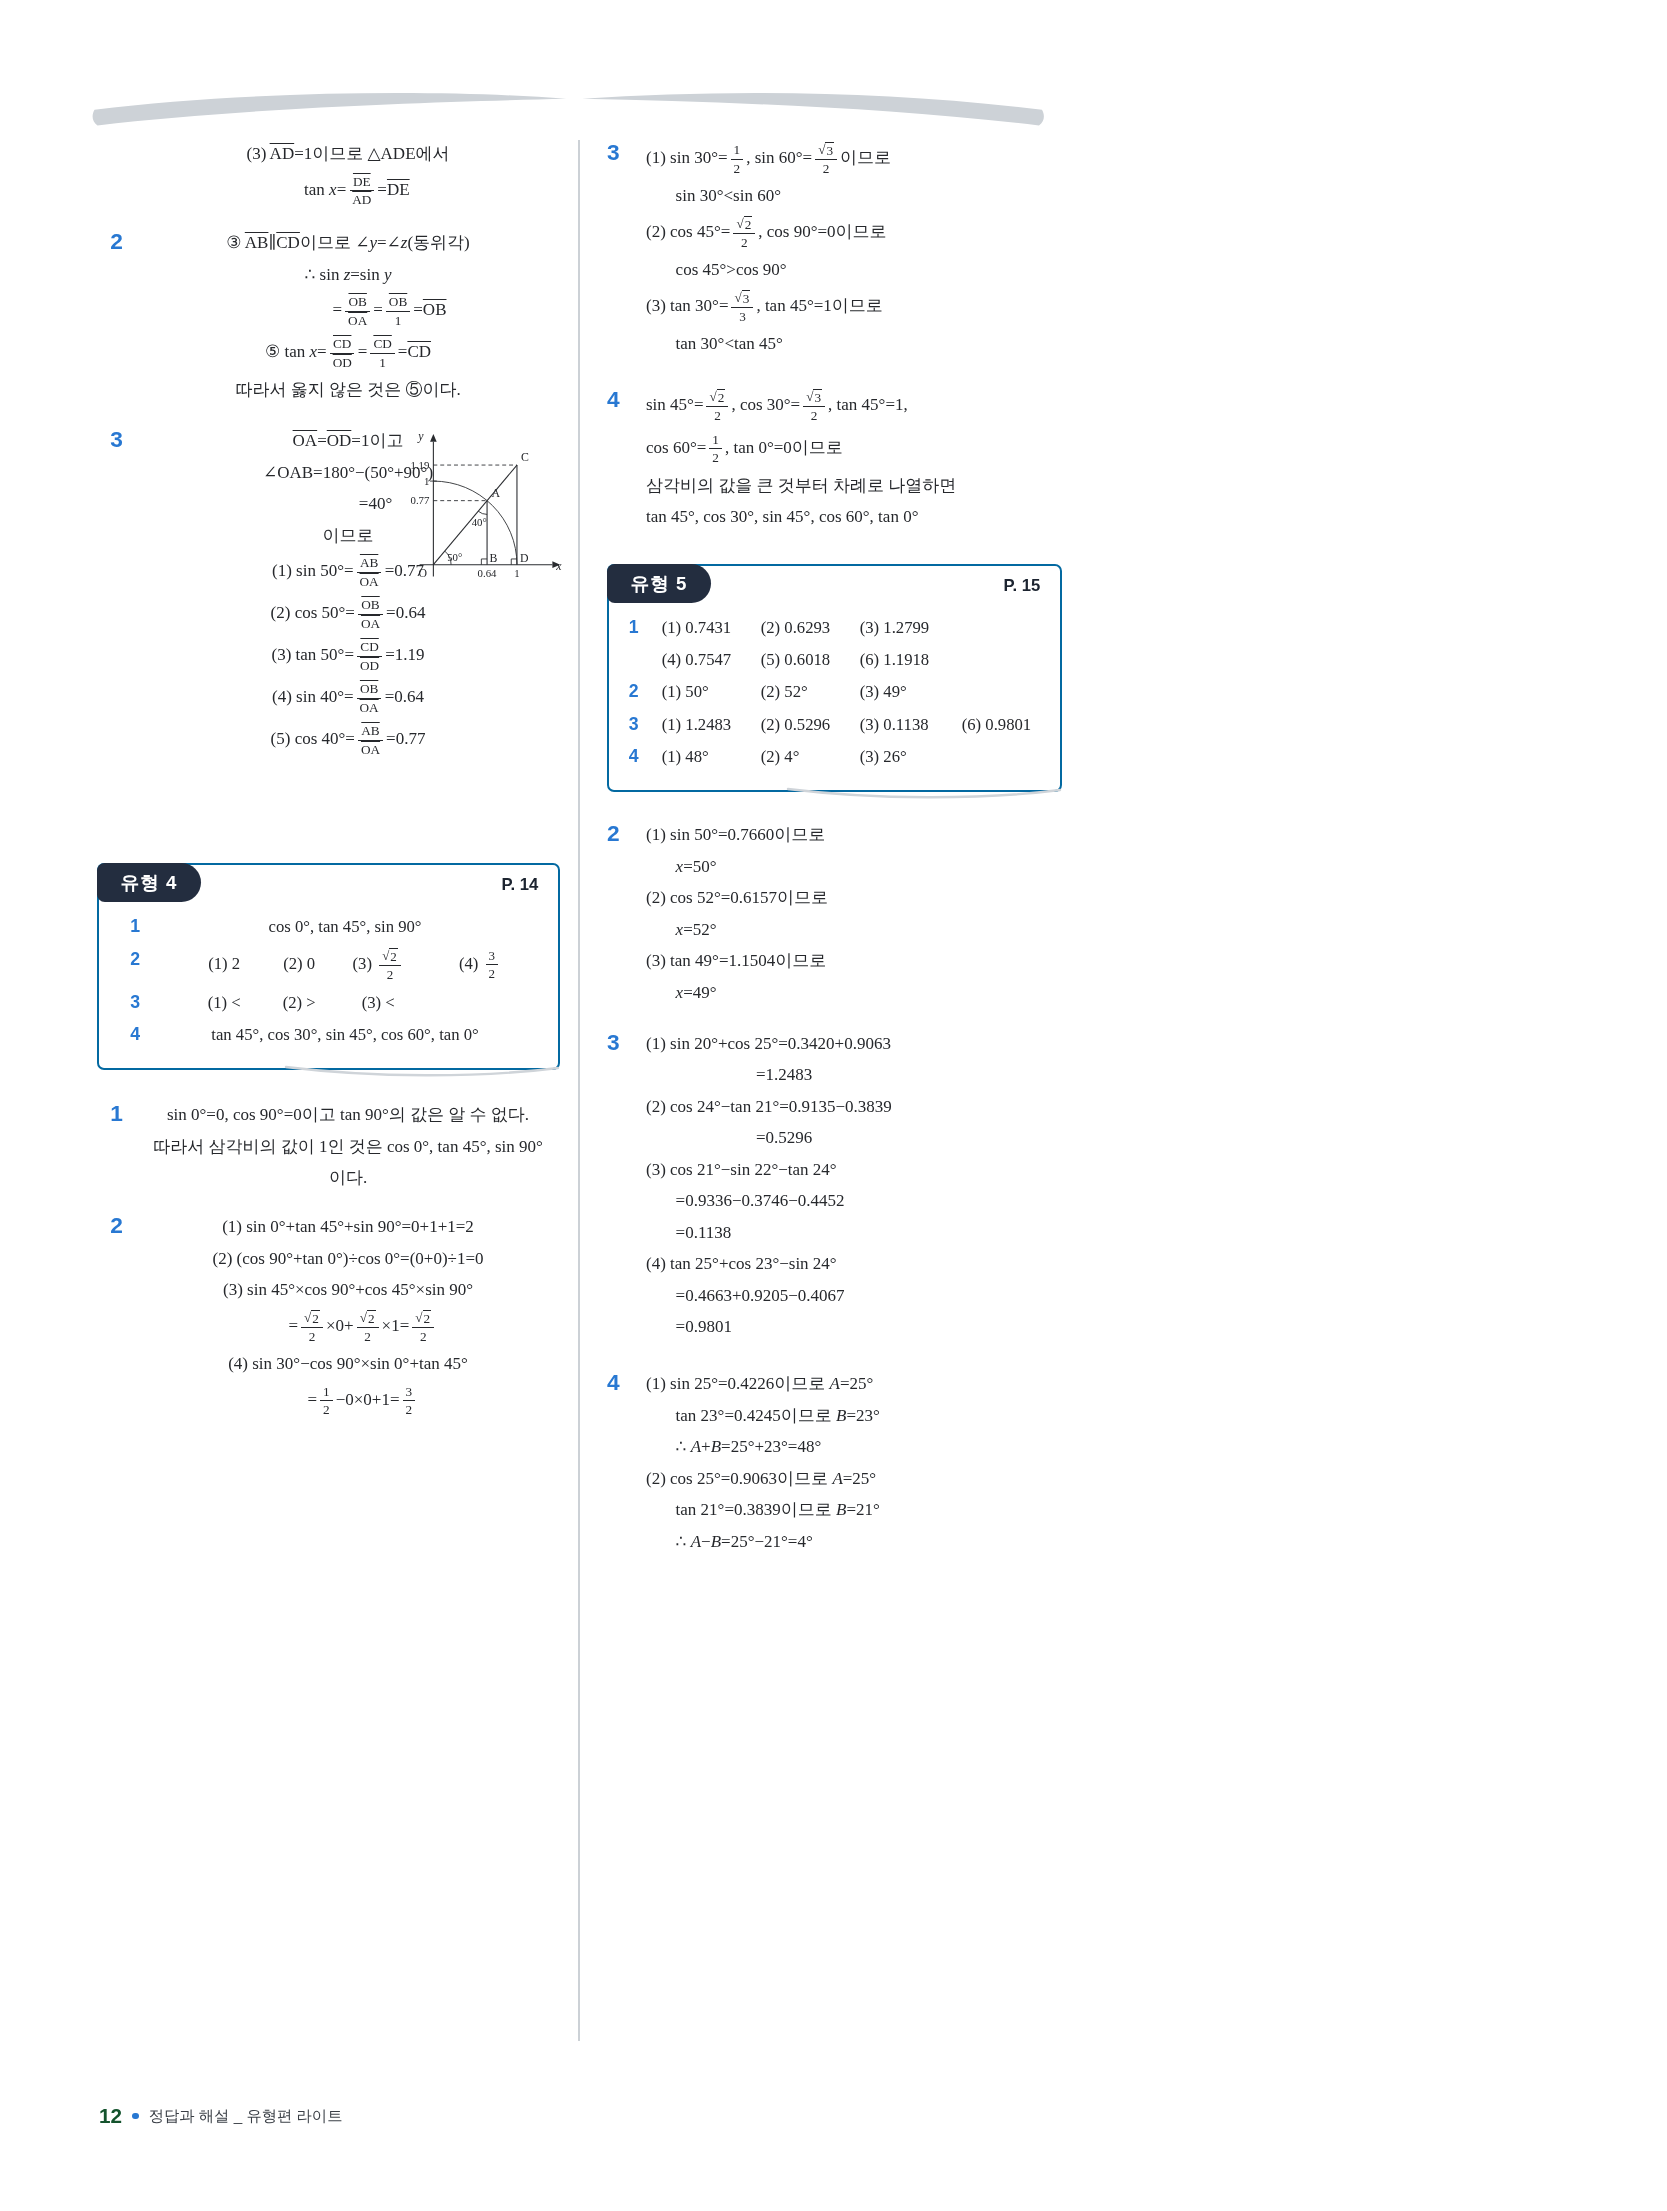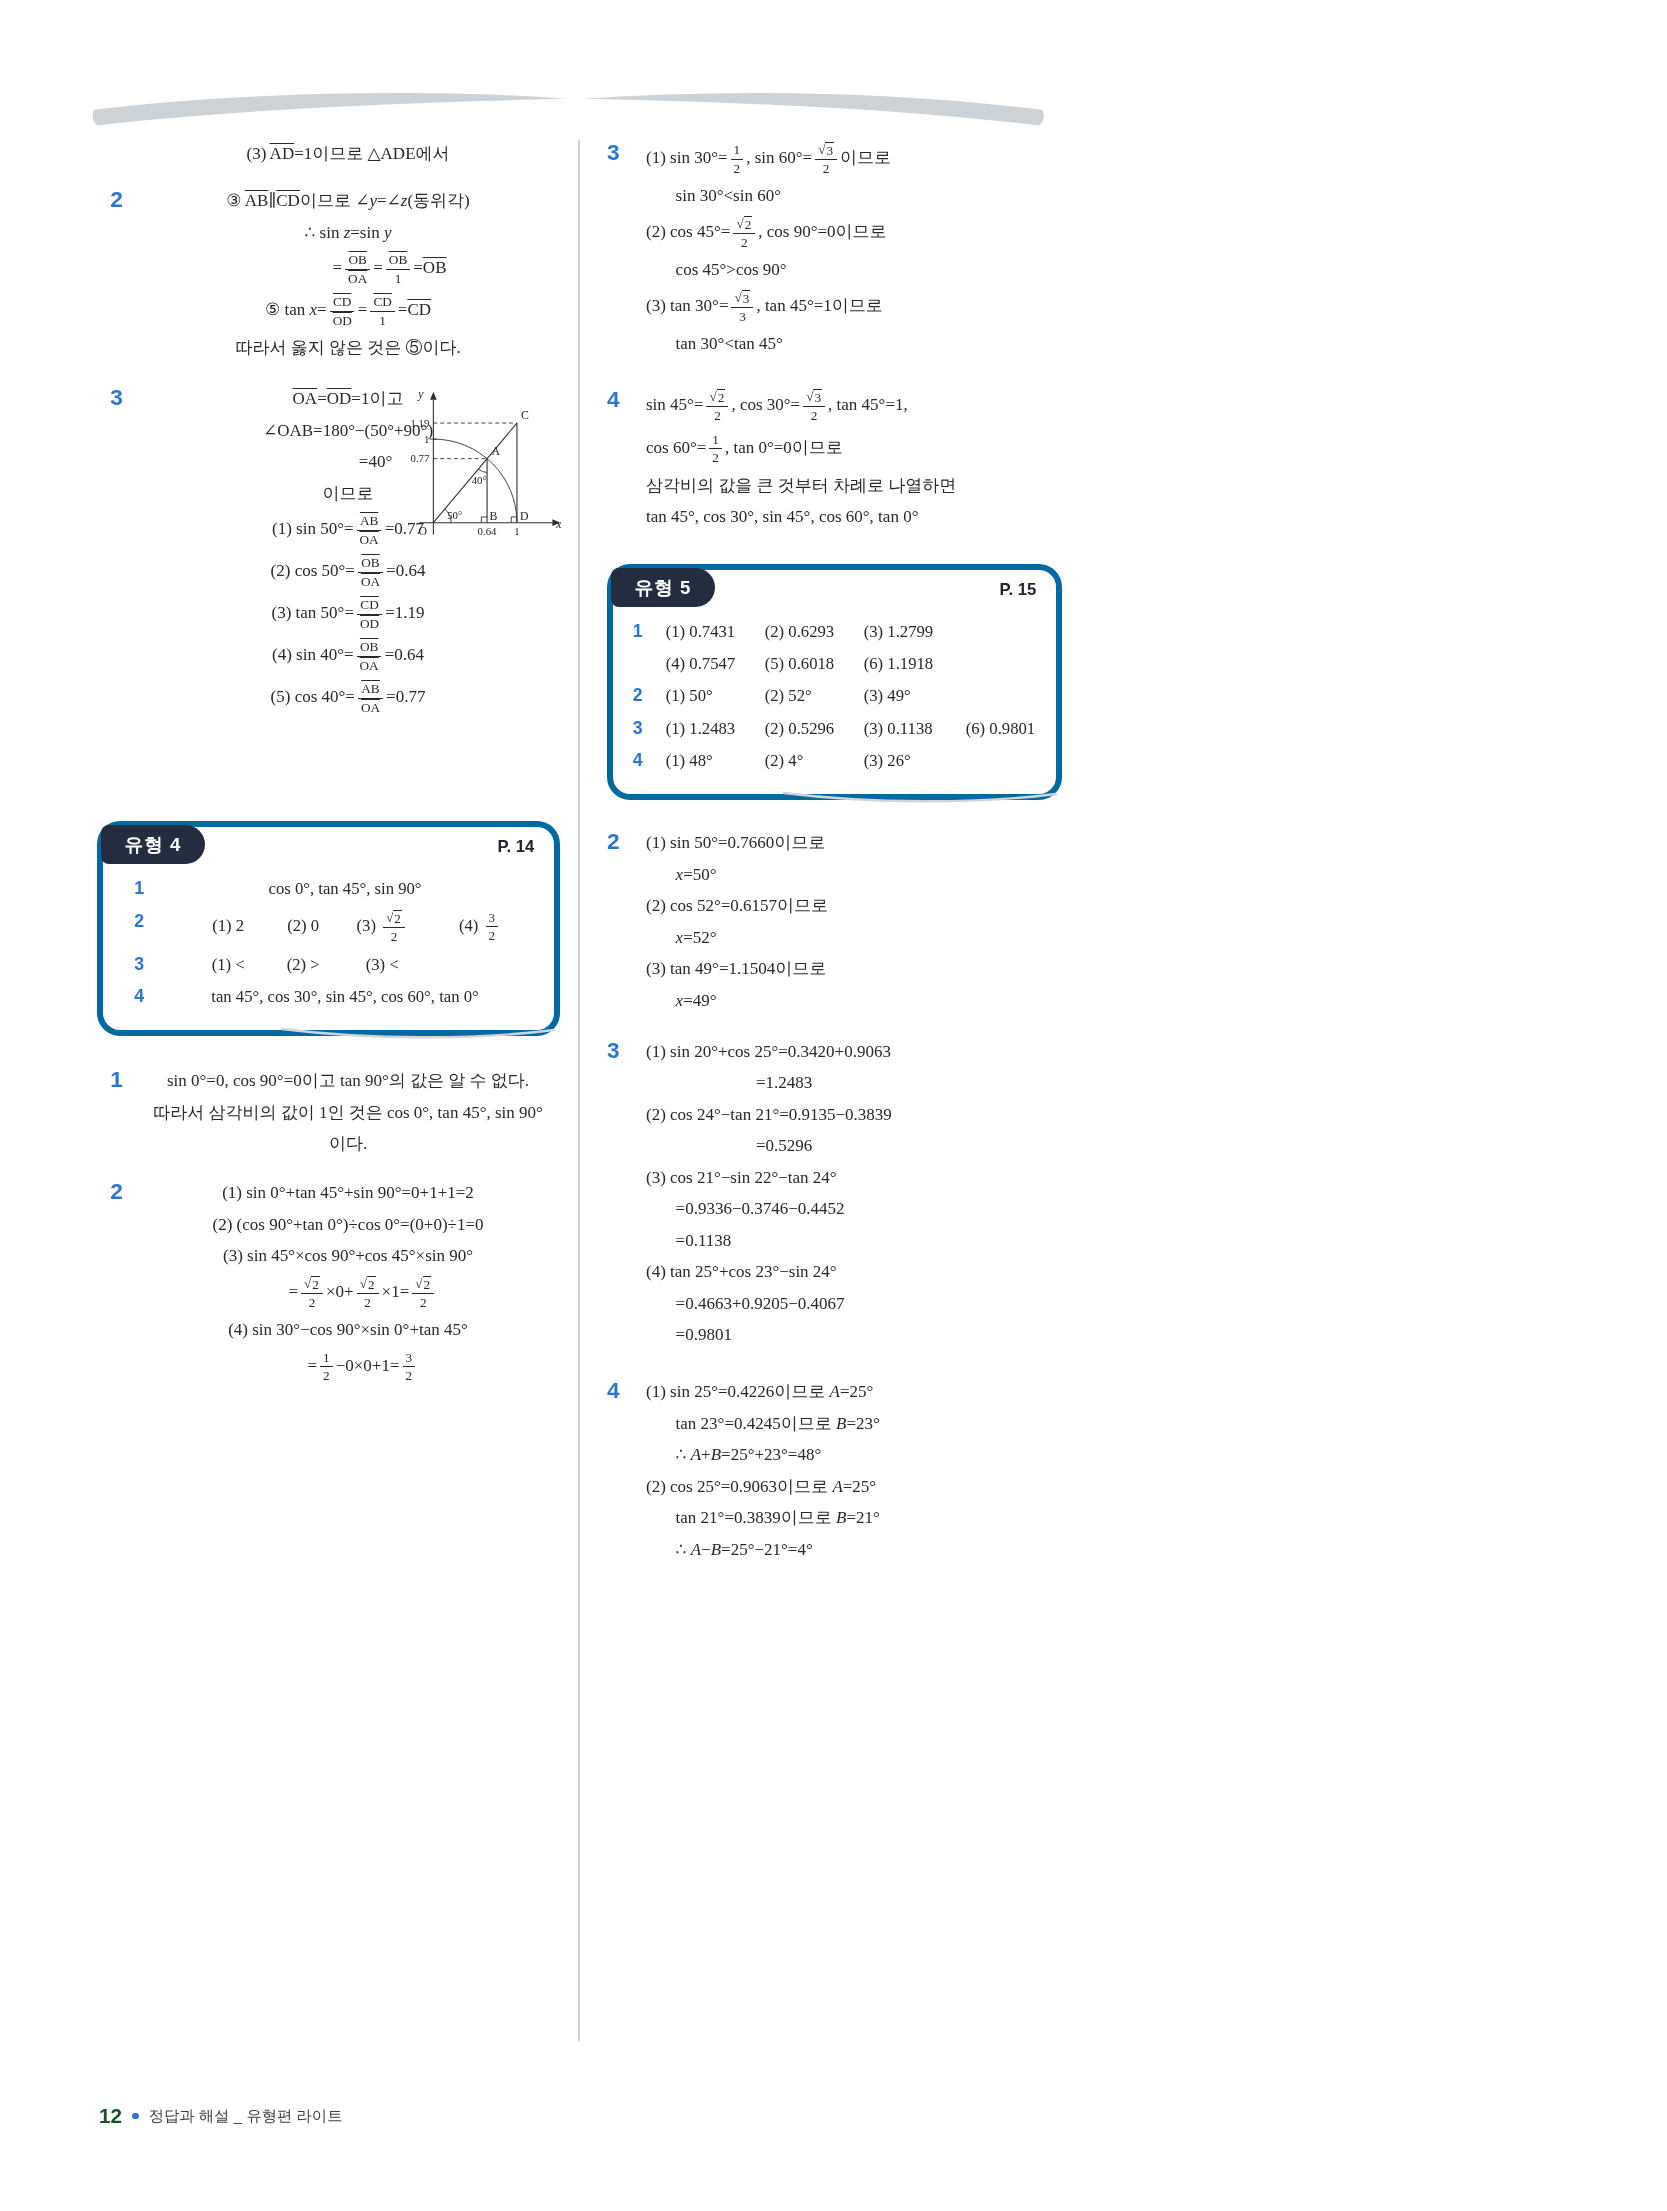--- a/index.html
+++ b/index.html
@@ -30,21 +30,21 @@
   .ol{text-decoration:overline;}
   .frac{display:inline-flex;flex-direction:column;align-items:center;vertical-align:middle;
         font-size:0.78em;line-height:1.32;margin:3px 3px;}
   .fnum{border-bottom:1.2px solid currentColor;padding:0 3px;}
   .fden{padding:0 3px;}
   .sqrt{display:inline-flex;align-items:flex-start;}
   .rad{line-height:1.2;}
   .radend{border-top:1.2px solid currentColor;line-height:1.2;padding:0 1px;}
 
   
-  .type-box{position:relative;border:6px solid #0369a1;border-radius:23px;
+  .type-box{position:relative;border:2px solid #0369a1;border-radius:7px;
             padding:45px 19.7px 15.8px 19.7px;margin-bottom:29.6px;}
   .type-pill{position:absolute;top:-2px;left:-2px;height:39px;min-width:104px;
              background:#232d3f;color:#ffffff;font-family:"Liberation Sans",sans-serif;
              font-weight:bold;font-size:18.7px;display:flex;align-items:center;justify-content:center;
              border-radius:7.9px 19.7px 19.7px 7.9px;padding:0 21.7px;letter-spacing:1px;}
   .type-page{position:absolute;top:9.9px;right:19.7px;font-family:"Liberation Sans",sans-serif;
              font-weight:bold;font-size:16.7px;color:#1c2430;}
   .flourish{position:absolute;right:-2px;bottom:-12.8px;width:276px;height:15.8px;}
   .trow{display:flex;margin:1px 0;}
   .tnum{flex:0 0 33px;width:33px;font-family:"Liberation Sans",sans-serif;font-weight:bold;
@@ -84,20 +84,24 @@
 </svg>
 
 <div class="vdivider"></div>
 
 <div class="col col-left">
 
   <section class="block mb16">
     <div class="bnum"></div>
     <div class="bbody">
       <div class="line">(3) <span class="ol">AD</span>=1이므로 △ADE에서</div>
+      <div class="line in0">tan <span class="mi">x</span>=<span class="frac">
+            <span class="fnum"><span class="ol">DE</span></span>
+            <span class="fden"><span class="ol">AD</span></span>
+          </span>=<span class="ol">DE</span></div>
     </div>
   </section>
 
   <section class="block mb20">
     <div class="bnum">2</div>
     <div class="bbody">
       <div class="line">③ <span class="ol">AB</span>∥<span class="ol">CD</span>이므로 ∠<span class="mi">y</span>=∠<span class="mi">z</span>(동위각)</div>
       <div class="line">∴ sin <span class="mi">z</span>=sin <span class="mi">y</span></div>
       <div class="line in3">=<span class="frac">
             <span class="fnum"><span class="ol">OB</span></span>

